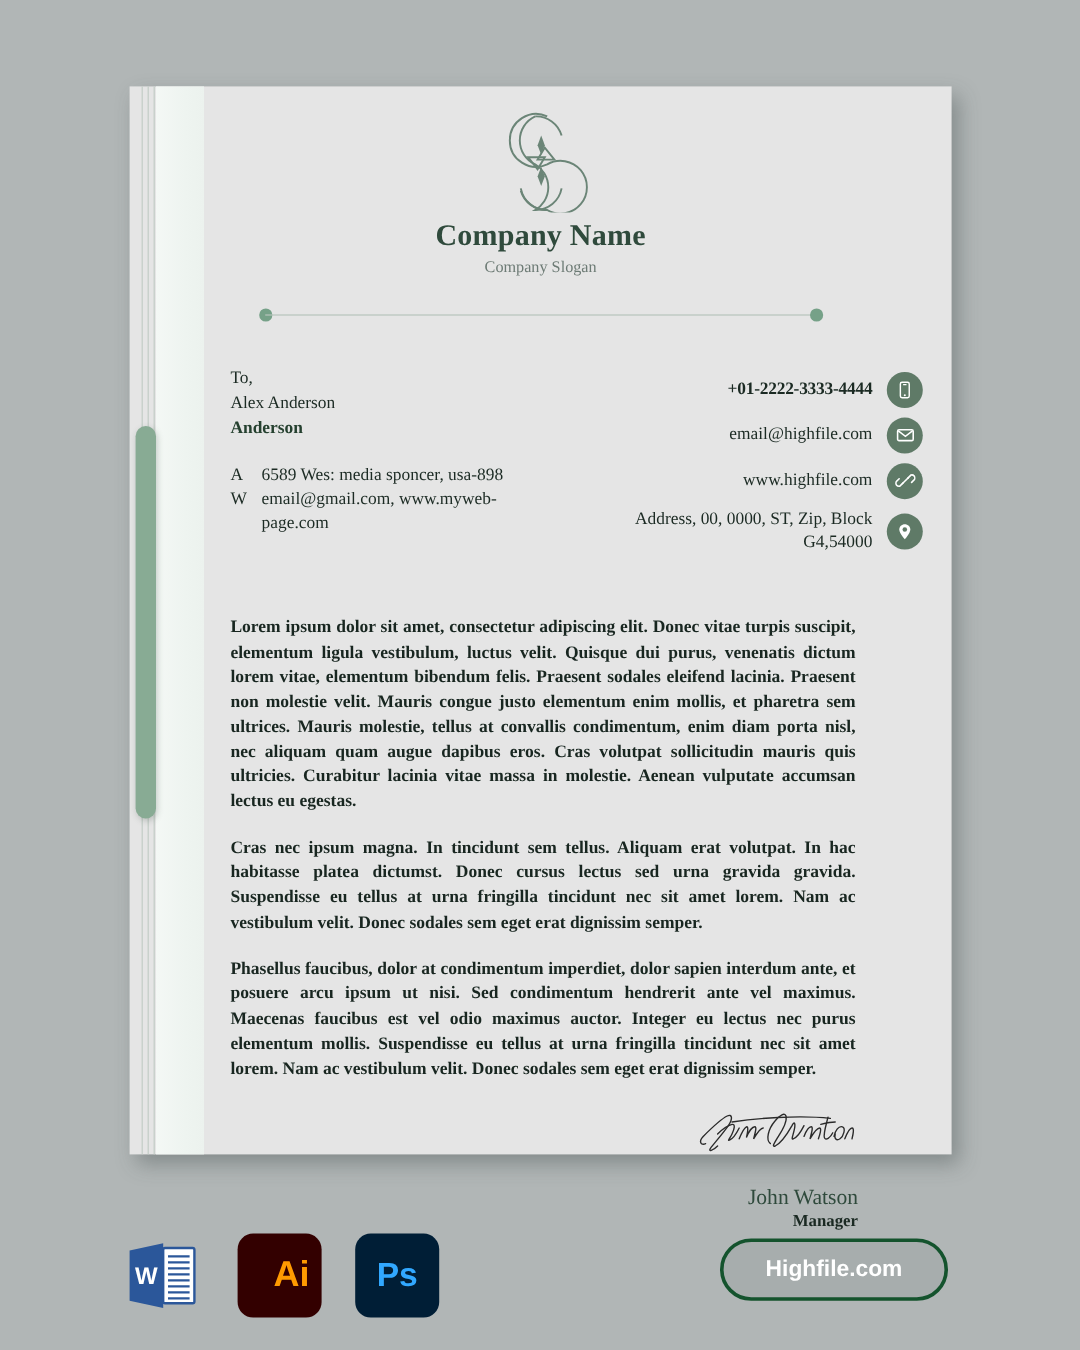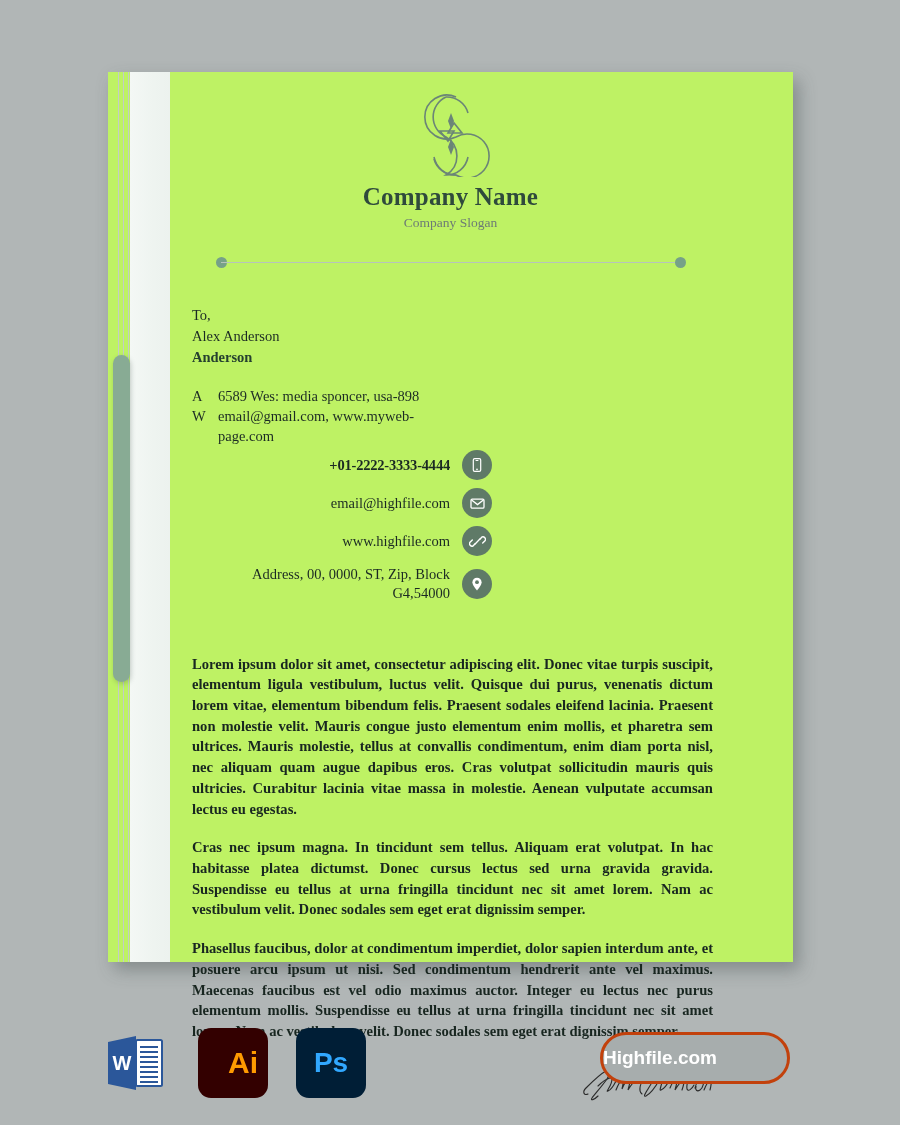--- a/index.html
+++ b/index.html
@@ -17,21 +17,21 @@
   .page-wrap {
     position: absolute;
     left: 108px;
     top: 72px;
     width: 685px;
     height: 890px;
   }
   .page {
     position: absolute;
     inset: 0;
-    background: #bef264;
+    background: #e5e5e5;
     box-shadow: 6px 8px 16px rgba(60,70,70,.38);
   }
 
   
   .vrule {
     position: absolute;
     top: 0;
     bottom: 0;
     width: 1px;
     background: #c3ccc6;
@@ -107,21 +107,20 @@
     background: #76a188;
   }
   .divider .dot.left { left: 0; }
   .divider .dot.right { right: 0; }
 
   
   .contact-row {
     display: flex;
     justify-content: space-between;
     padding: 38px 24px 0 84px;
-    flex-direction: column;
   }
 
   .recipient { width: 265px; font-size: 14.5px; color: #1c2b24; line-height: 1.32; }
   .recipient .to { }
   .recipient .person { margin-top: 2px; font-family: Liberation Serif, serif; }
   .recipient .role { font-weight: bold; color: #25402f; margin-top: 2px; }
 
   .addr-block { margin-top: 20px; font-size: 14.5px; color: #1c2b24; line-height: 1.36; }
   .addr-line { display: flex; }
   .addr-key { width: 26px; flex: 0 0 26px; }
@@ -215,24 +214,24 @@
   .app-icon.ps { background: #001e36; color: #31a8ff; font-size: 28px; }
 
   .badge {
     position: absolute;
     right: 110px;
     top: 12px;
     width: 190px;
     height: 52px;
     border-radius: 26px;
     background: #a7adad;
-    border: 3px solid #c2410c;
+    border: 3px solid #14532d;
     display: flex;
     align-items: center;
-    justify-content: flex-start;
+    justify-content: center;
   }
   .badge-text {
     font-family: "Liberation Sans", sans-serif;
     font-size: 19px;
     font-weight: bold;
     color: #ffffff;
   }
 </style>
 </head>
 <body>

